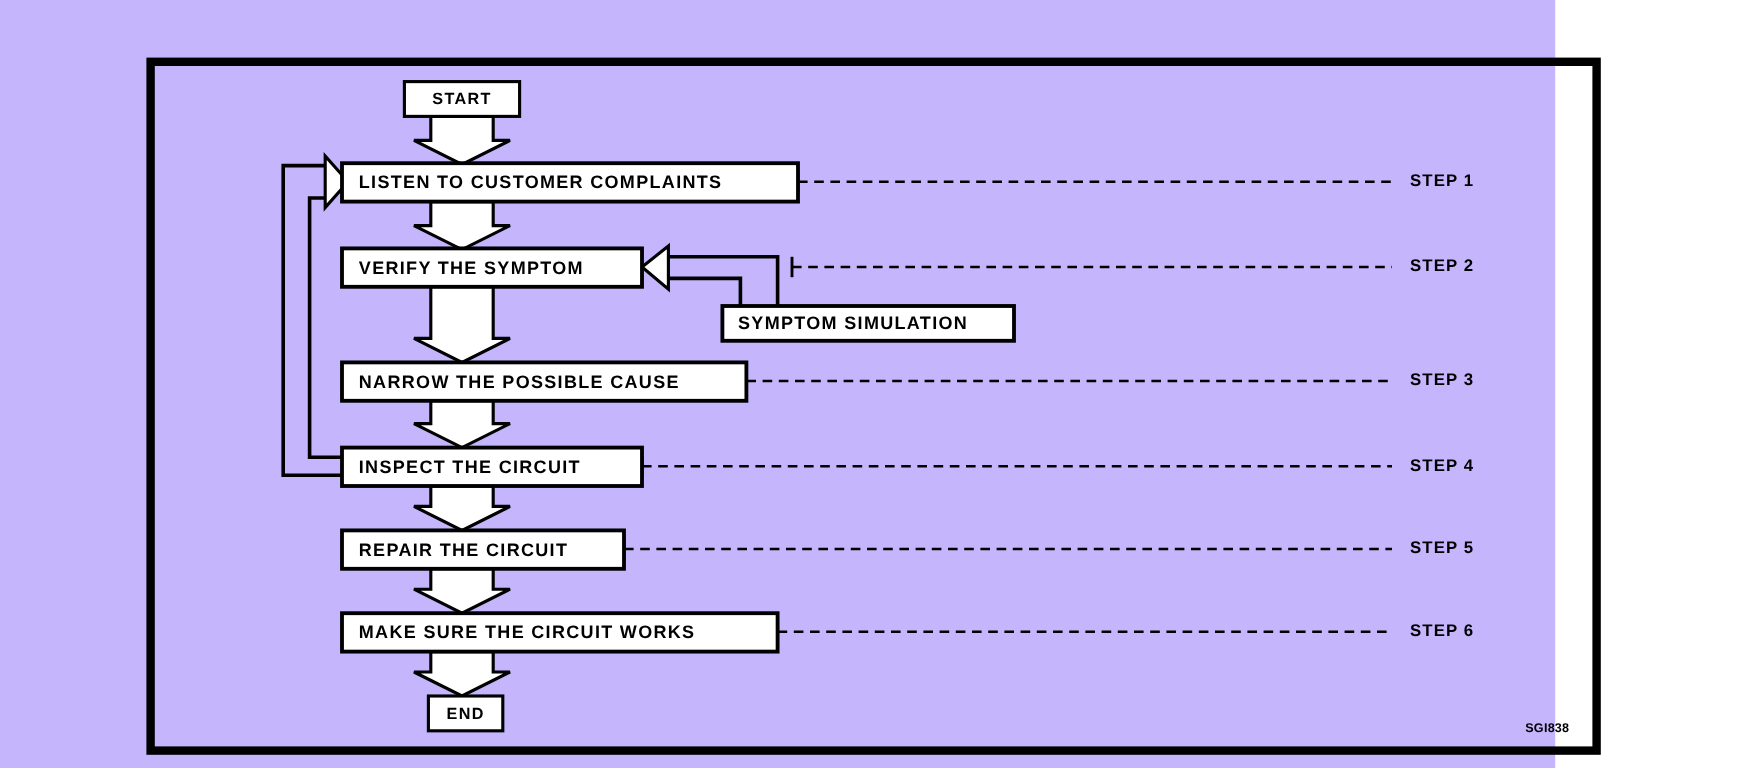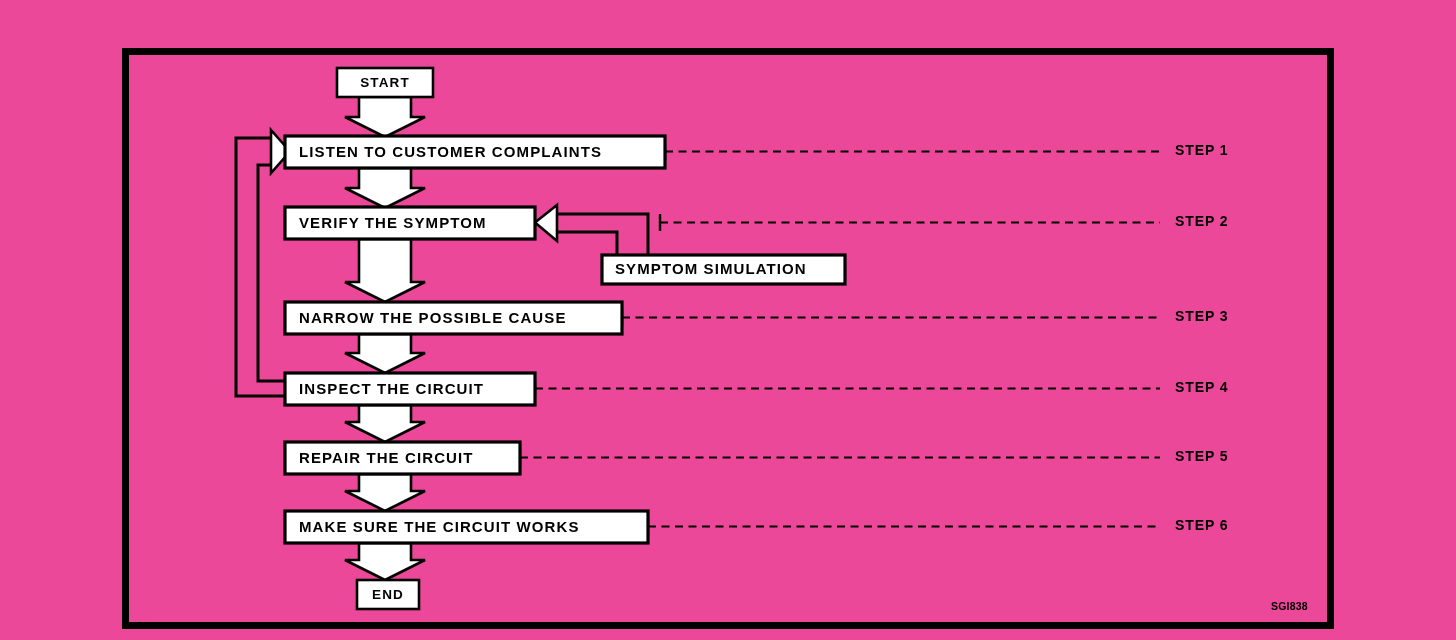--- a/index.html
+++ b/index.html
@@ -8,23 +8,23 @@
     background: #ffffff;
   }
   body {
     width: 1456px;
     height: 640px;
     overflow: hidden;
     font-family: "Liberation Sans", sans-serif;
   }
   #stage {
     position: relative;
-    width: 1456px;
+    width: 1296px;
     height: 640px;
-    background: #ec4899;
+    background: #c4b5fd;
     text-decoration: underline;
   }
   svg#flow {
     display: block;
     width: 1456px;
     height: 640px;
   }
   .frame {
     fill: none;
     stroke: #000000;

